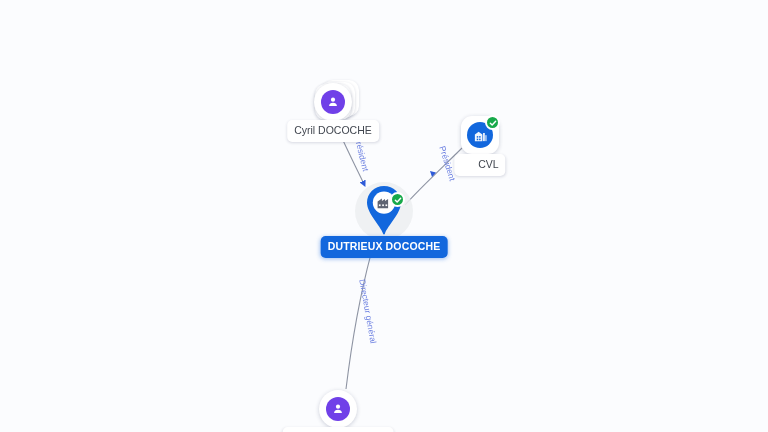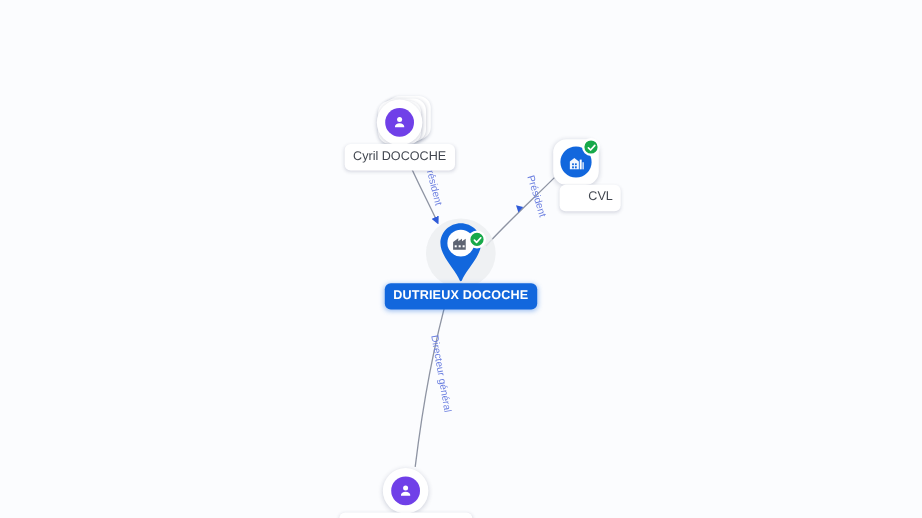--- a/index.html
+++ b/index.html
@@ -219,21 +219,21 @@
           <rect x="16.2" y="8" width="2.6" height="13" fill="#ffffff"></rect>
           <rect x="19.6" y="11.5" width="2.2" height="9.5" fill="#ffffff" opacity=".75"></rect>
         </svg>
       </div>
     </div>
     <div class="badge-check" style="left:5px; top:-20px;">
       <svg width="8" height="8" viewBox="0 0 24 24" fill="none" stroke="#ffffff" stroke-width="4.2" stroke-linecap="round" stroke-linejoin="round">
         <path d="M4 12.5 L9.5 18 L20 6.5"></path>
       </svg>
     </div>
-    <div class="node-label" style="left:12px; top:19px;padding-left:24px;">CVL</div>
+    <div class="node-label" style="left:0px; top:19px;padding-left:24px;">CVL</div>
   </div>
 
   <div class="node" style="left:384px; top:210px;">
     <div class="pin-halo"></div>
     <div class="pin-wrap">
       <svg width="44" height="52" viewBox="0 0 44 52">
         <path d="M22 2c-9.4 0-17 7.4-17 16.6 0 11 13.2 22.9 16.1 31.1 .3.9 1.5.9 1.8 0C25.8 41.5 39 29.6 39 18.6 39 9.4 31.4 2 22 2z" fill="#1267dd"></path>
         <circle cx="22" cy="18.6" r="11.2" fill="#ffffff"></circle>
         <g fill="#5e6472">
           <path d="M15.6 24.2v-6.6l4.3-3.1v2.5l3.1-2.1v2.1l3.1-2.1v9.3H15.6z"></path>

